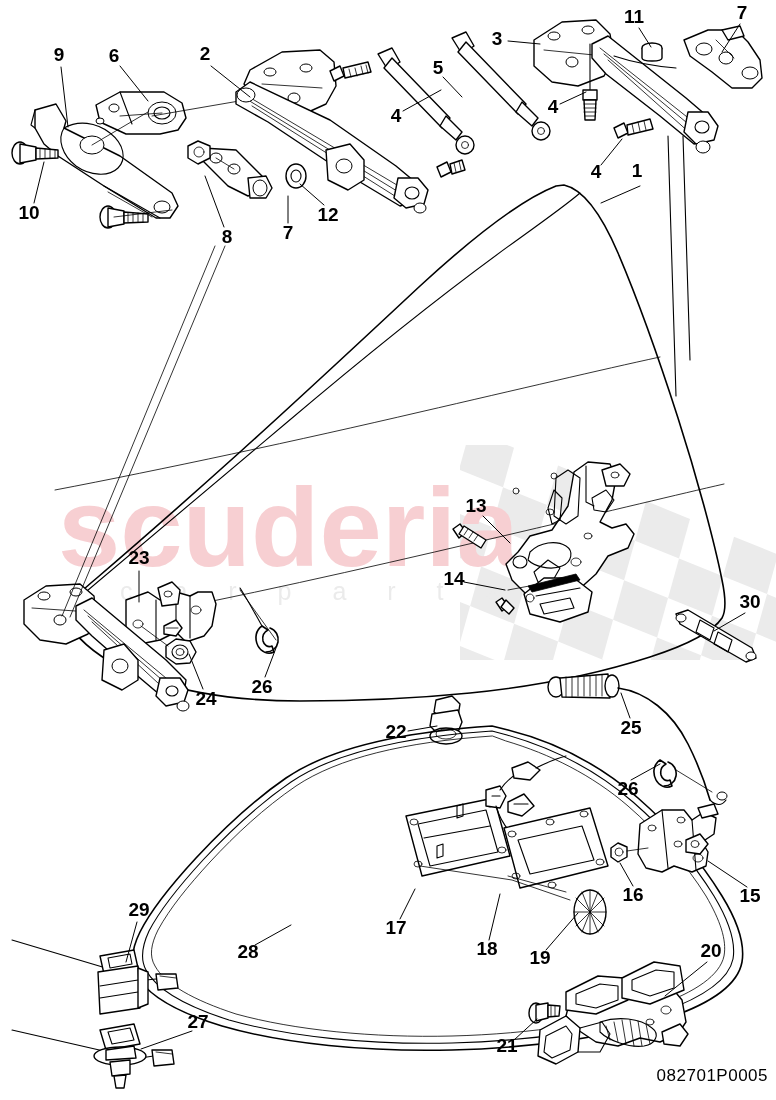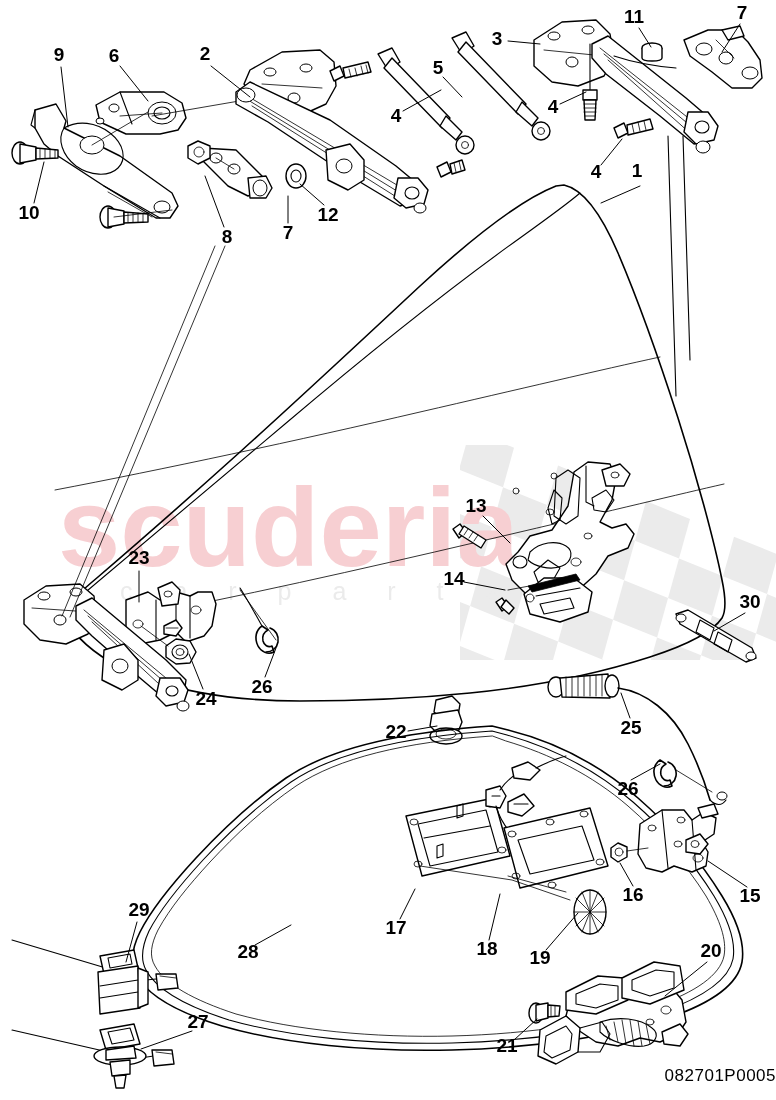--- a/index.html
+++ b/index.html
@@ -680,17 +680,17 @@
       <path class="leader" d="M 192 1031 L 141 1049"></path>
       <text class="callout" x="198" y="1023">27</text>
       <path class="leader" d="M 255 945 L 291 925"></path>
       <text class="callout" x="248" y="953">28</text>
       <path class="leader" d="M 137 922 L 126 962"></path>
       <text class="callout" x="139" y="911">29</text>
       <path class="leader" d="M 745 613 L 714 631"></path>
       <text class="callout" x="750" y="603">30</text>
     </svg>
 
-  <div style="position:absolute; right:0; bottom:14px; z-index:4;margin-top:43px;">
+  <div style="position:absolute; right:8px; bottom:14px; z-index:4;margin-top:43px;">
     <span class="partnum">082701P0005</span>
   </div>
 
 </div>
 
 </body></html>

